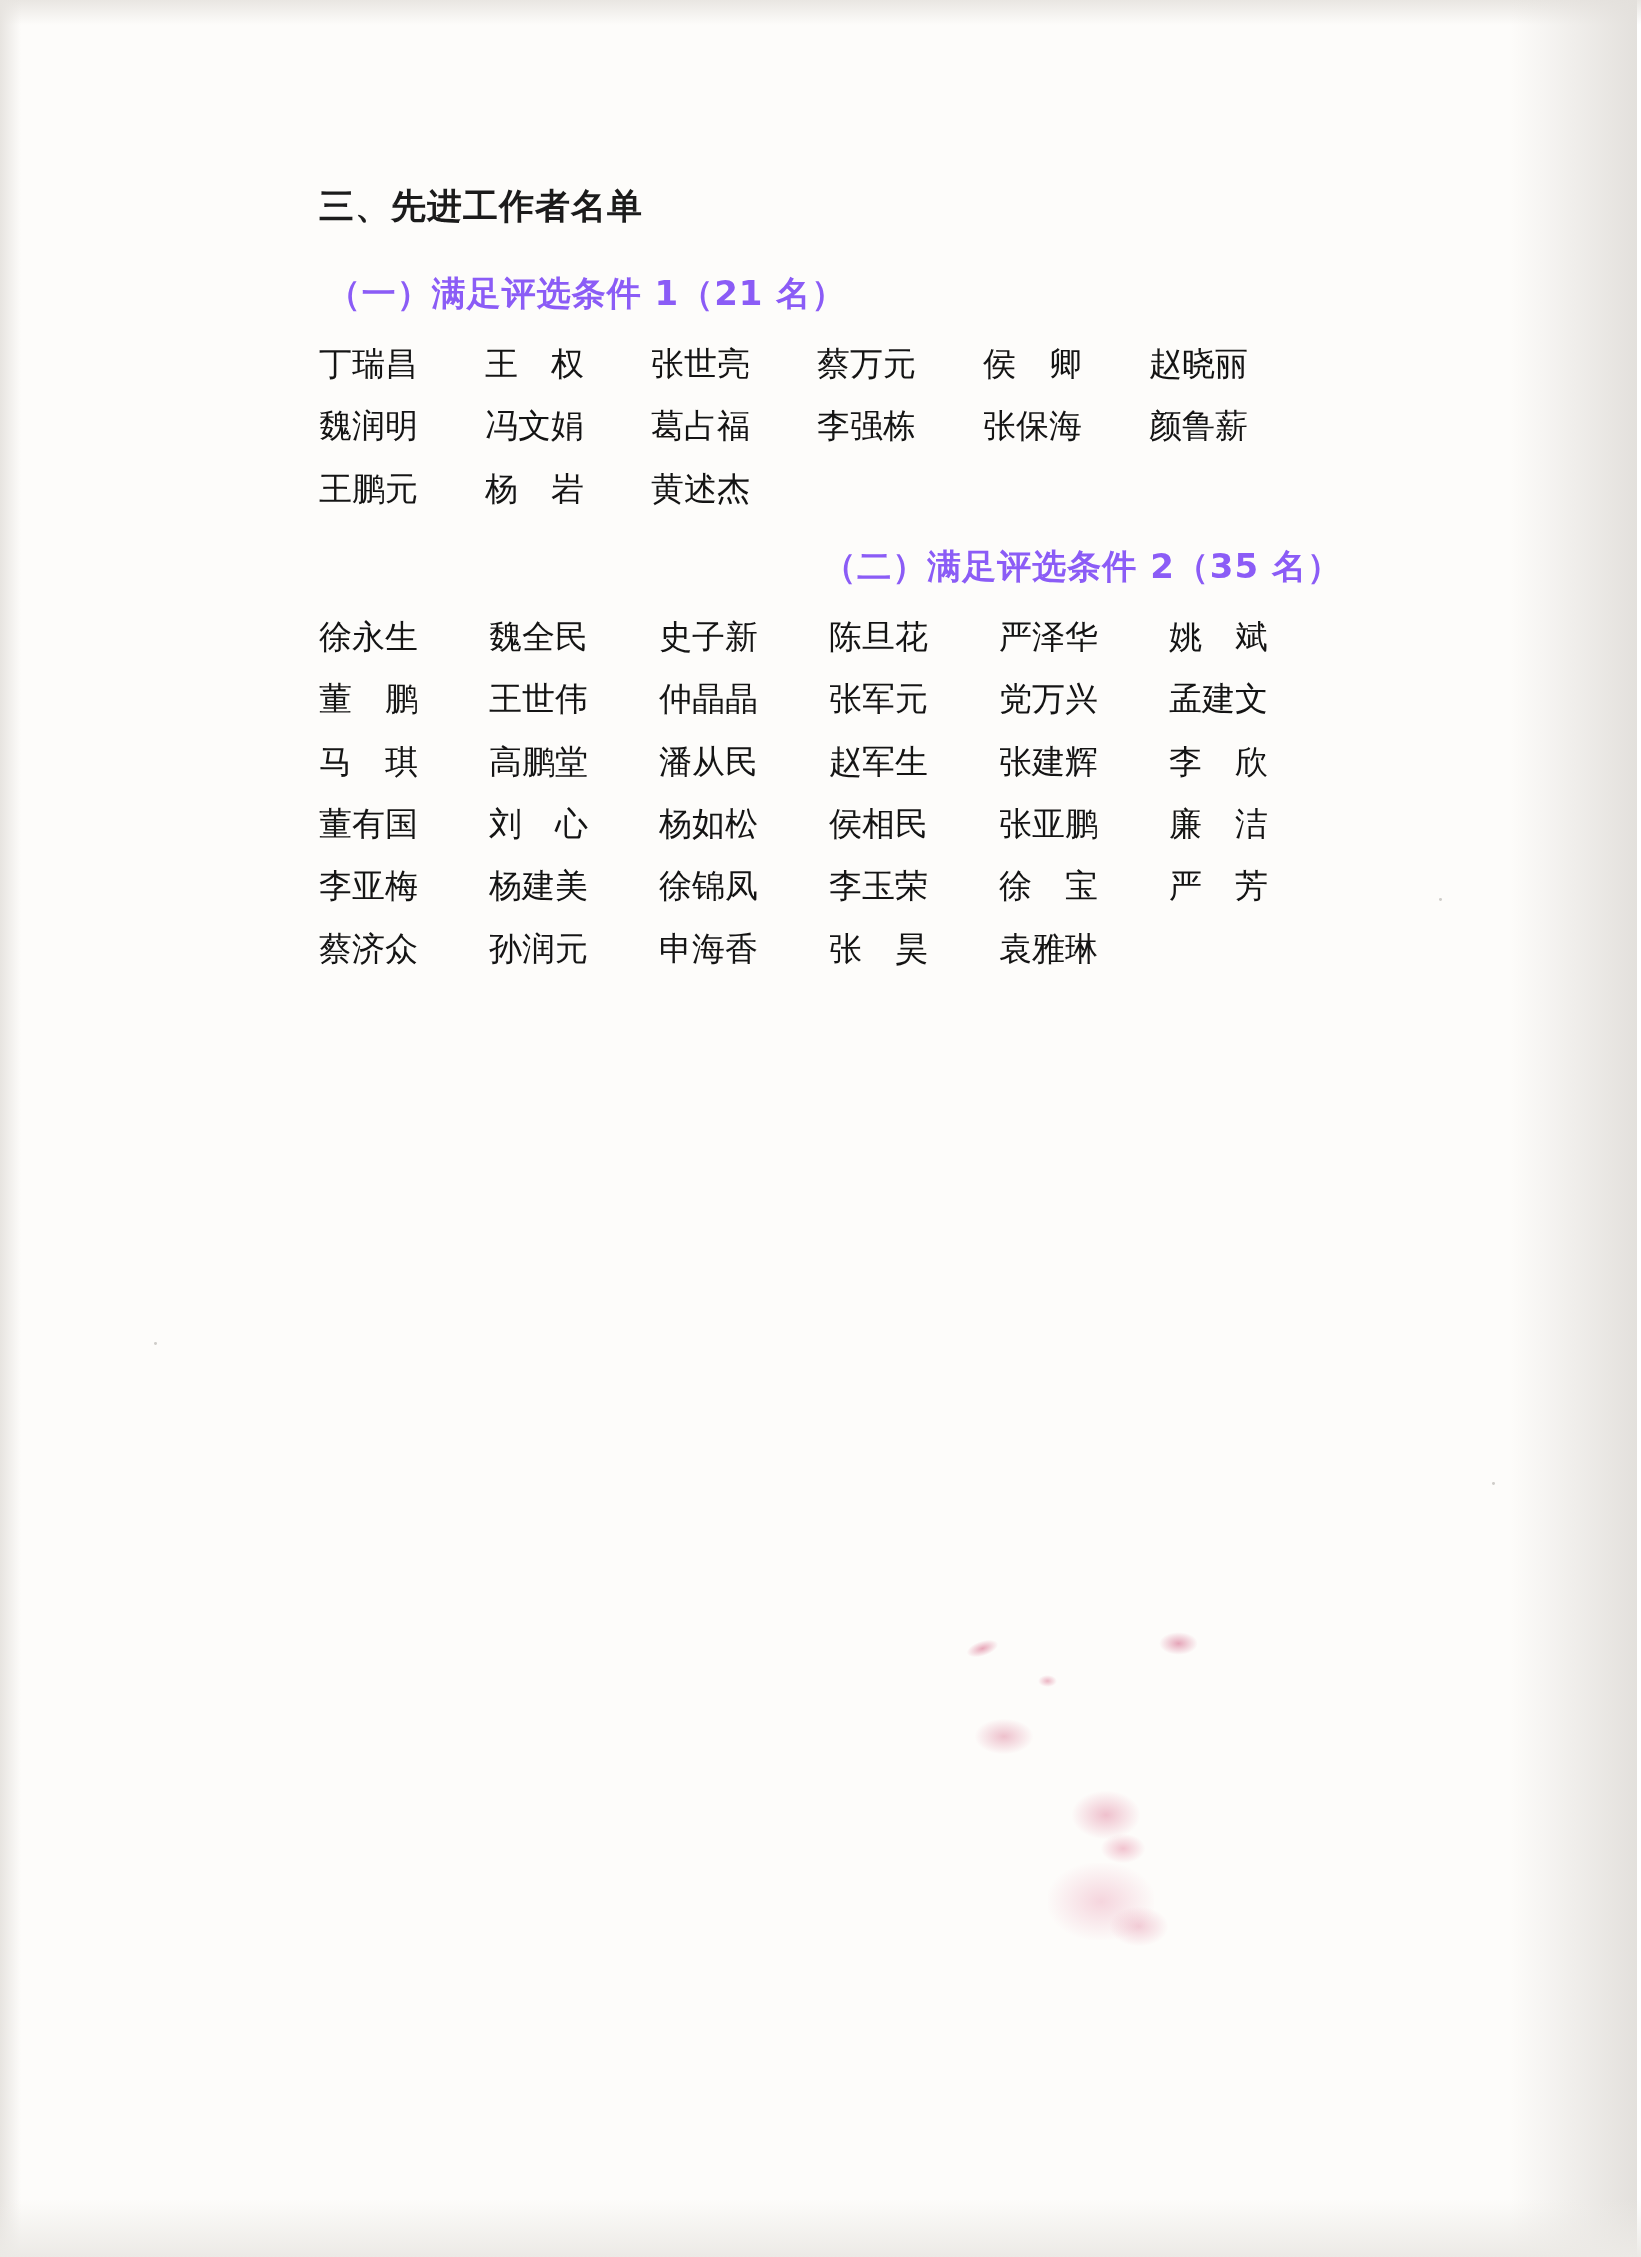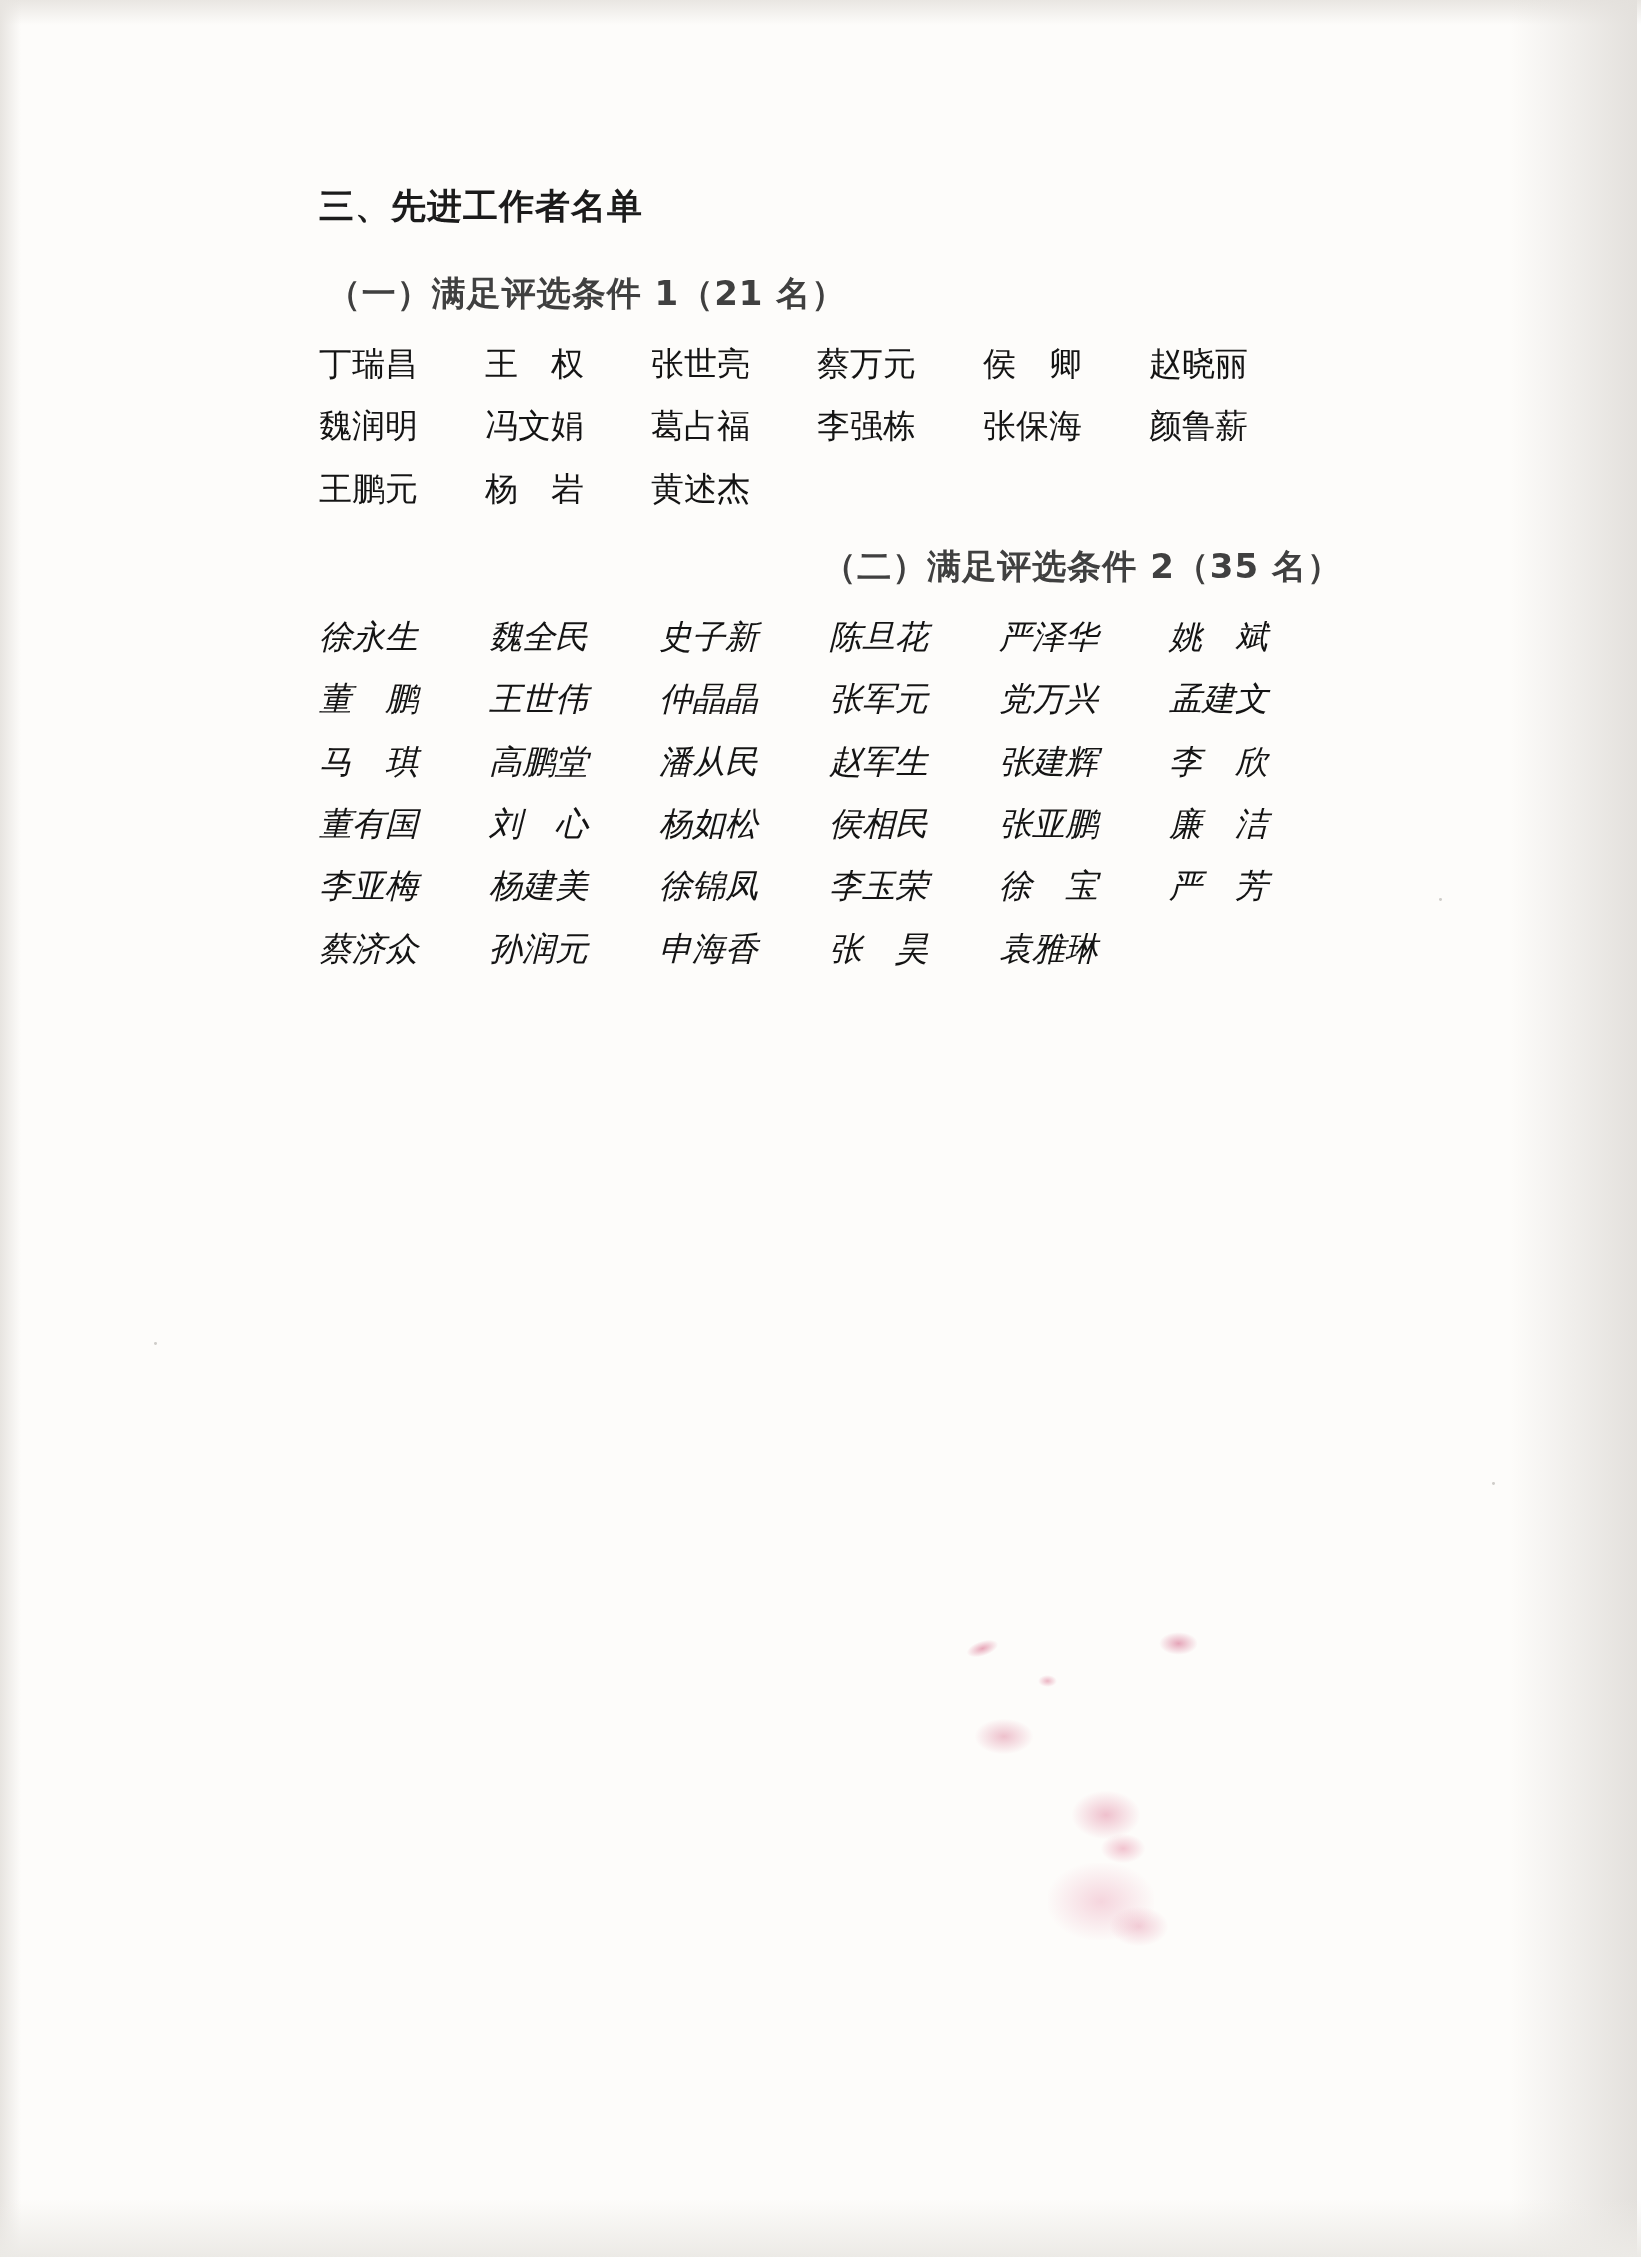--- a/index.html
+++ b/index.html
@@ -58,21 +58,21 @@
     font-size: 35px;
     font-weight: 700;
     color: #1b1b1b;
     letter-spacing: 1px;
     margin: 0 0 41px 0;
   }
   .subheading {
     font-family: "DejaVu Sans", sans-serif;
     font-size: 34px;
     font-weight: 700;
-    color: #404040;
+    color: #8b5cf6;
     letter-spacing: 1px;
     margin: 0 0 25px 7.7px;
   }
   .subheading.second {
     margin-top: 32px;
     text-align: right;
   }
 
   .name-block {
     margin: 0 0 5.8px 0;
@@ -90,21 +90,20 @@
     letter-spacing: 0px;
     width: 166px;
     flex: 0 0 166px;
     white-space: pre;
     text-align: left;
   }
   
   .group2 .name-cell {
     width: 170px;
     flex: 0 0 170px;
-    font-style: italic;
   }
 
   
   .smudge {
     position: absolute;
     pointer-events: none;
   }
   .sm1 {
     left: 966px; top: 1641px; width: 33px; height: 15.4px;
     background: radial-gradient(ellipse at center, rgba(214,96,130,0.55) 0%, rgba(214,96,130,0) 70%);

